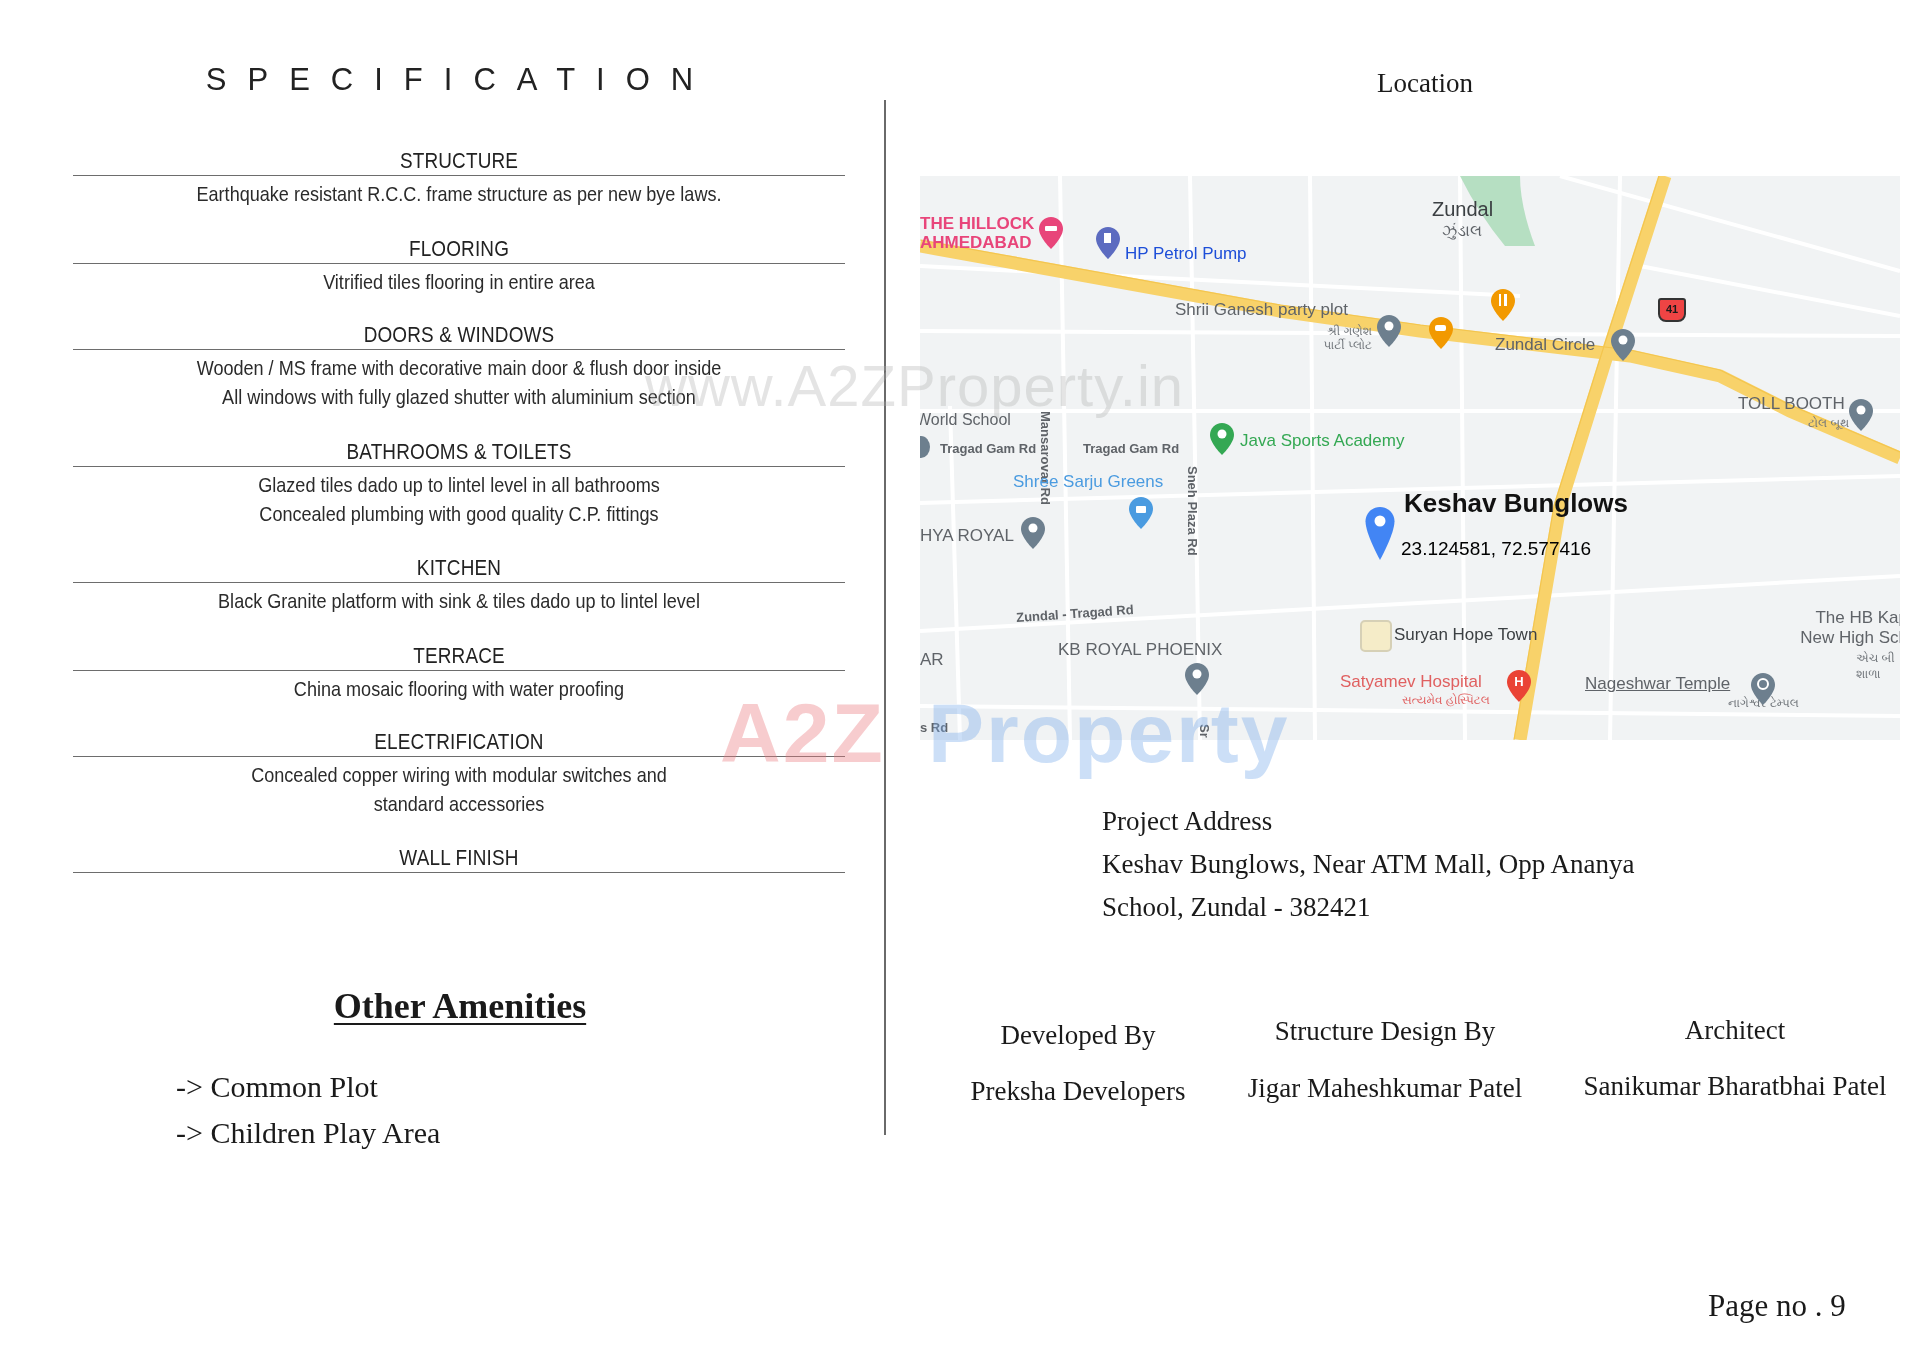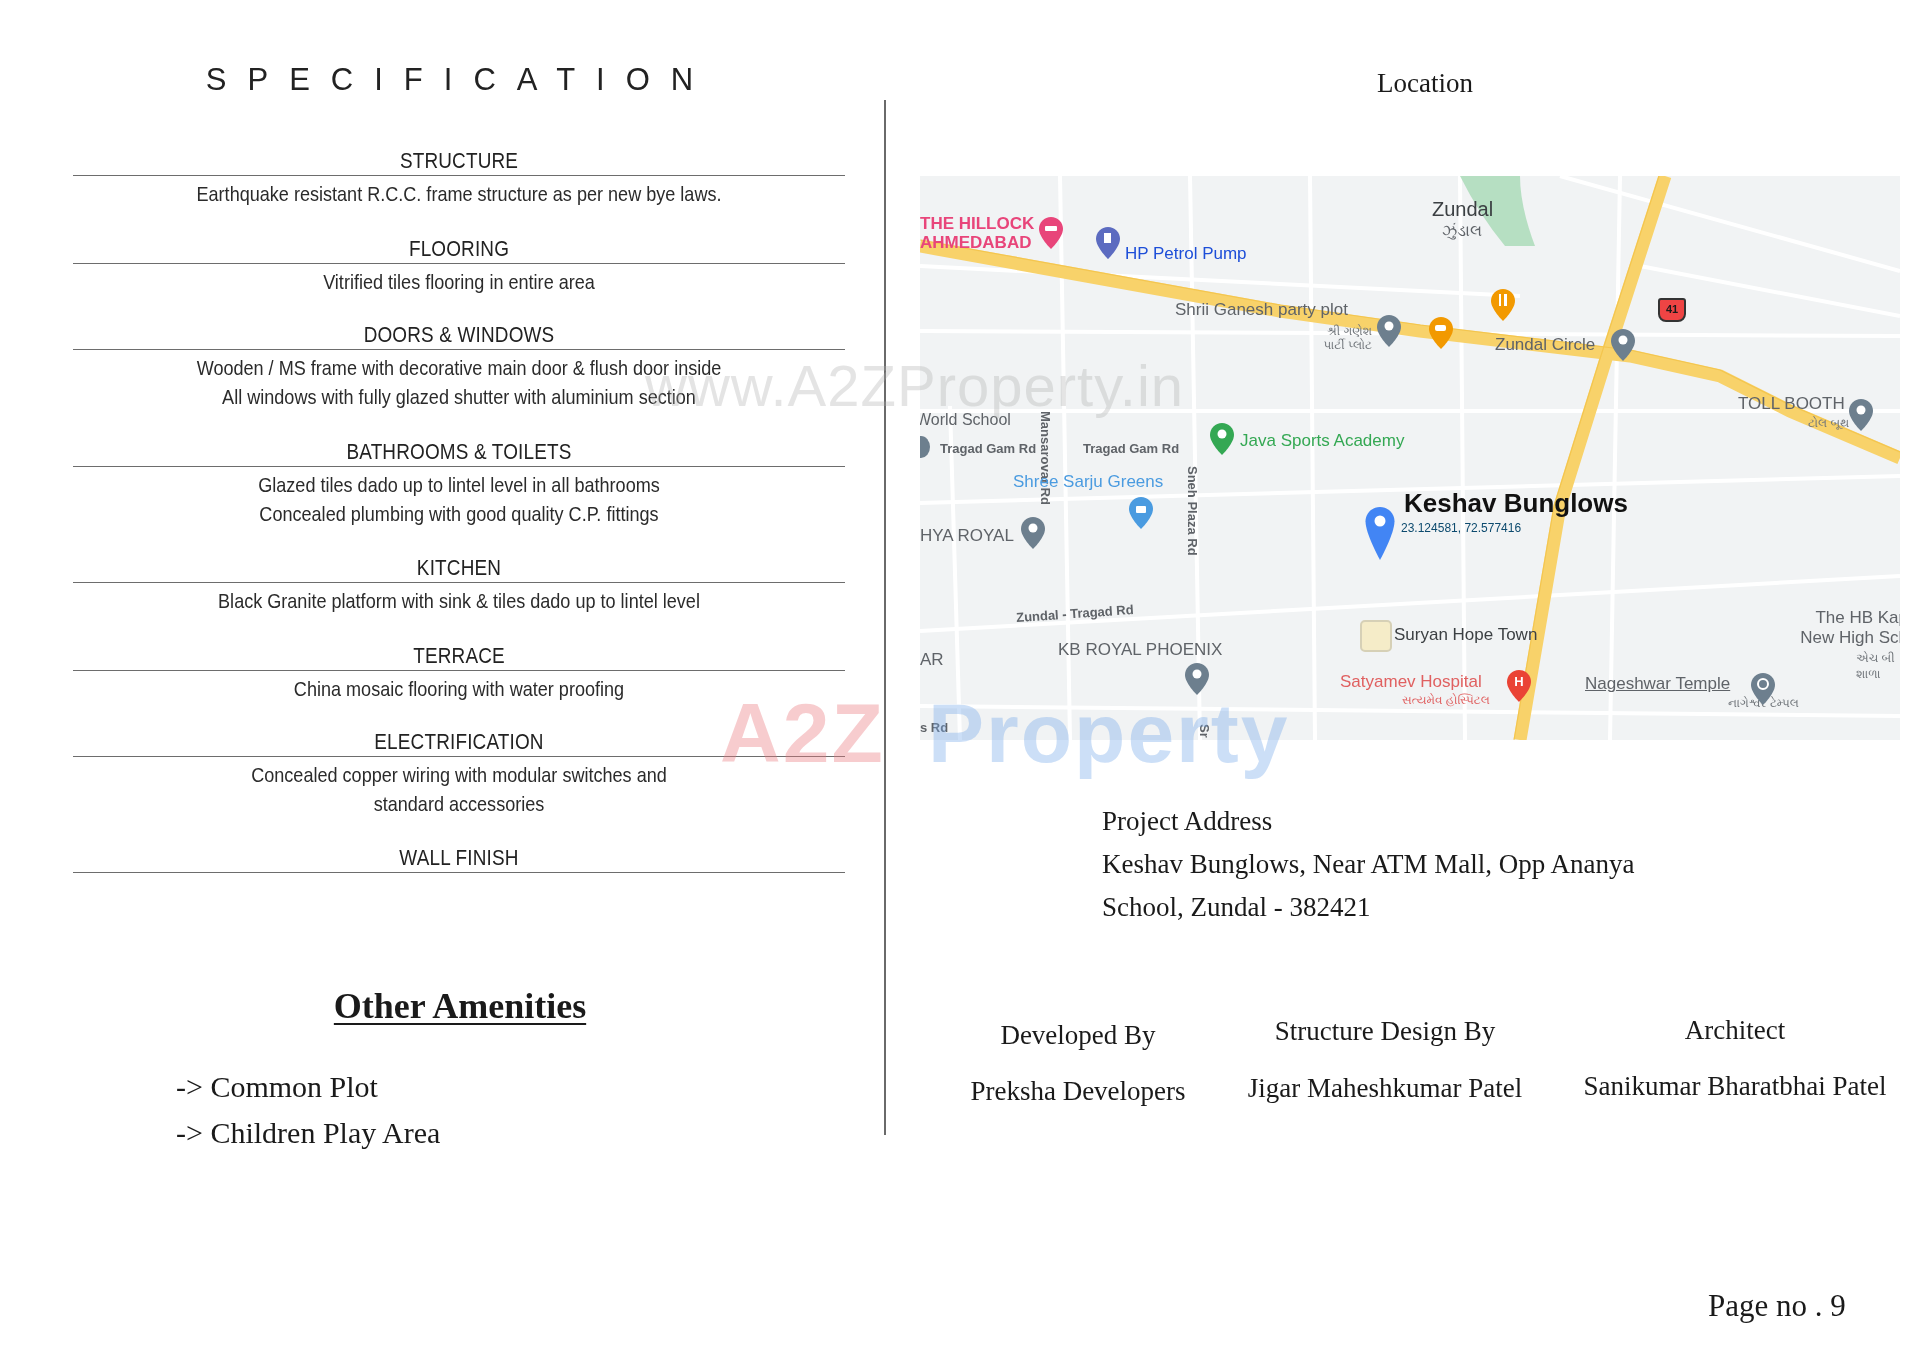--- a/index.html
+++ b/index.html
@@ -227,21 +227,21 @@
     </svg>
   <div class="map-label" style="left:0;top:474px;">AR</div>
   <div class="road-label" style="left:0;top:544px;">s Rd</div>
   <div class="road-label" style="left:292px;top:548px;transform:rotate(90deg);transform-origin:left top;">Sr</div>
 
   <svg class="pin" style="left:444px;top:330px;width:32px;height:55px;" viewBox="0 0 32 55">
       <path d="M16 1C8 1 1.5 7.4 1.5 15.3 1.5 28 16 54 16 54s14.5-26 14.5-38.7C30.5 7.4 24 1 16 1z" fill="#4285f4"></path>
       <circle cx="16" cy="15" r="5.5" fill="#fff"></circle>
     </svg>
   <div class="abs" style="left:484px;top:312px;font-size:26px;font-weight:bold;color:#111;white-space:nowrap;">Keshav Bunglows</div>
-  <div class="abs" style="left:481px;top:345px;font-size:12px;color:#0c4a6e;white-space:nowrap;">23.124581, 72.577416</div>
+  <div class="abs" style="left:481px;top:362px;font-size:19px;color:#000000;white-space:nowrap;">23.124581, 72.577416</div>
 
   <div class="abs" style="left:440px;top:444px;width:28px;height:28px;background:#f5ecc8;border:2px solid #d6d0b6;border-radius:5px;"></div>
   <div class="map-label" style="left:474px;top:449px;color:#3c4043;">Suryan Hope Town</div>
 
   <div class="map-label" style="left:420px;top:496px;color:#e06060;">Satyamev Hospital</div>
   <div class="map-sub" style="left:482px;top:517px;color:#e06060;">સત્યમેવ હોસ્પિટલ</div>
   <svg class="pin" style="left:586px;top:493px;" viewBox="0 0 26 34">
       <path d="M13 1C6.4 1 1 6.3 1 12.8 1 21.6 13 33 13 33s12-11.4 12-20.2C25 6.3 19.6 1 13 1z" fill="#ea4335"></path>
       <text x="13" y="17" font-size="13" font-weight="bold" text-anchor="middle" fill="#fff" font-family="Liberation Sans, sans-serif">H</text>
     </svg>

